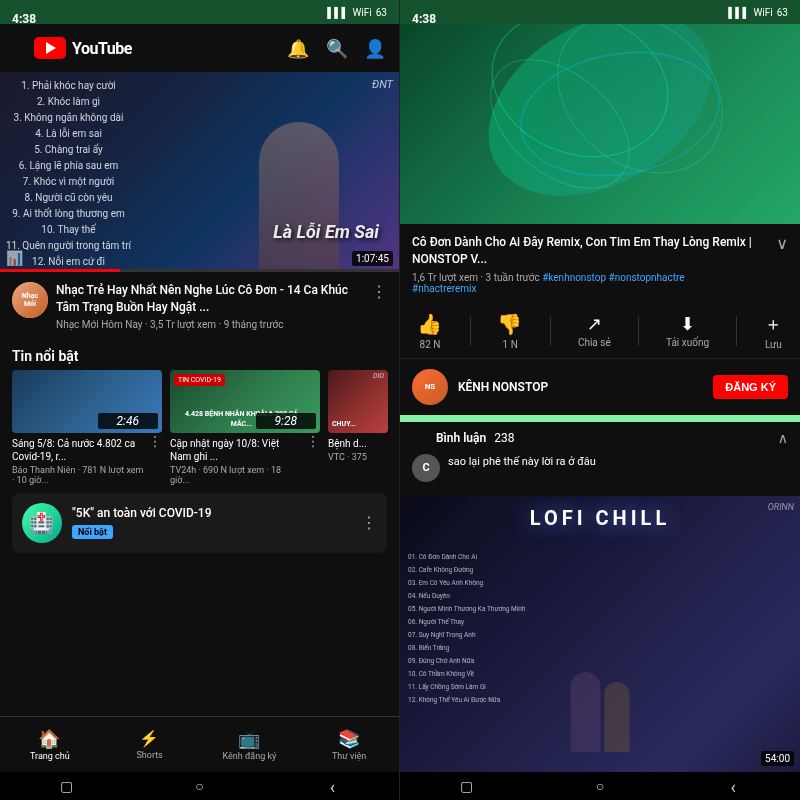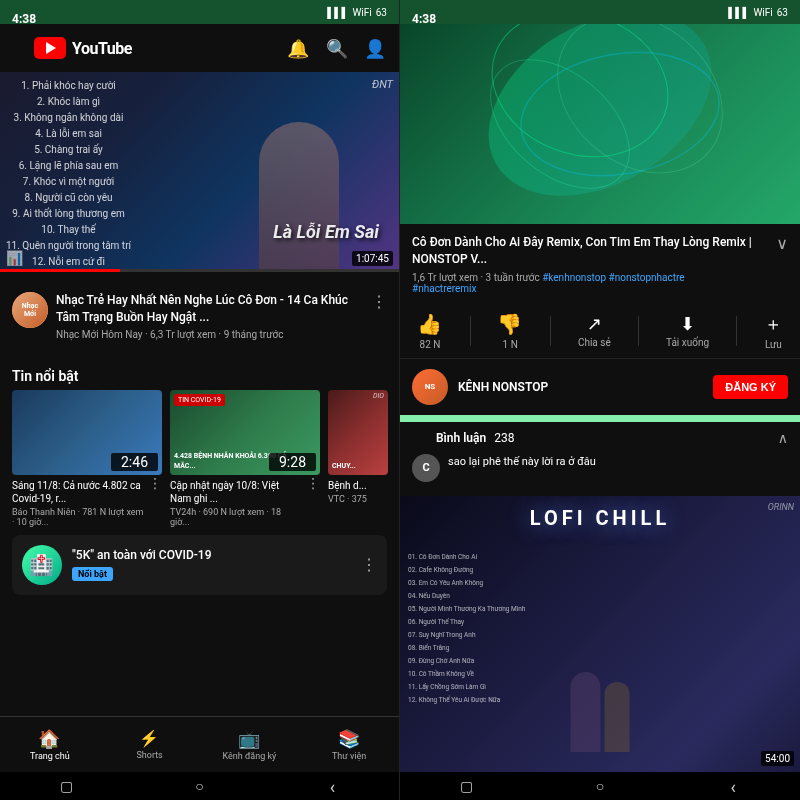--- a/index.html
+++ b/index.html
@@ -173,21 +173,21 @@
       left: 6px;
       top: 6px;
       color: rgba(255,255,255,0.8);
       font-size: 10px;
       line-height: 1.6;
       text-align: center;
     }
 
     
     .video-info {
-      padding: 20px 12px;
+      padding: 10px 12px;
       flex-shrink: 0;
     }
     .video-info-row {
       display: flex;
       align-items: flex-start;
       gap: 8px;
     }
     .channel-avatar {
       width: 36px;
       height: 36px;
@@ -253,25 +253,26 @@
       flex-shrink: 0;
     }
     .news-row::-webkit-scrollbar { display: none; }
 
     .news-card {
       flex-shrink: 0;
       width: 150px;
     }
     .news-thumb {
       width: 150px;
-      height: 85px;
+      height: 63px;
       background: #333;
       position: relative;
       border-radius: 4px;
       overflow: hidden;
+      text-align: center;
     }
     .news-thumb-1 {
       background: linear-gradient(135deg, #1a3a5c 0%, #2c5f8a 50%, #3a7abd 100%);
     }
     .news-thumb-2 {
       background: linear-gradient(135deg, #1a4a2e 0%, #2e7a4a 50%, #3a9a60 100%);
     }
     .news-thumb-3 {
       background: linear-gradient(135deg, #4a1a1a 0%, #8a2e2e 50%, #ba4040 100%);
       padding-left: 12px;
@@ -288,23 +289,24 @@
     }
     .news-badge-red {
       background: #c00;
     }
     .news-duration {
       position: absolute;
       bottom: 4px;
       right: 4px;
       background: rgba(0,0,0,0.8);
       color: #fff;
-      font-size: 14px;
-      padding: 1px 10px;
+      font-size: 12px;
+      padding: 1px 19px;
       border-radius: 2px;
+      font-style: italic;
     }
     .news-title {
       color: #fff;
       font-size: 10px;
       line-height: 1.3;
       margin-top: 4px;
     }
     .news-channel {
       color: #aaa;
       font-size: 9px;
@@ -741,39 +743,39 @@
 
   <div class="video-info">
     <div class="video-info-row">
       <div class="channel-avatar">
         <div class="channel-avatar-inner">Nhạc<br>Mới</div>
       </div>
       <div class="video-meta">
         <div class="video-title-text">Nhạc Trẻ Hay Nhất Nên Nghe Lúc Cô Đơn - 14 Ca Khúc Tâm Trạng Buồn Hay Ngật ...</div>
         <div class="video-sub-info">
           <span>Nhạc Mới Hôm Nay</span>
-          · <span>6,3 Tr lượt xem</span>
+          · <span>3,5 Tr lượt xem</span>
           · <span>9 tháng trước</span>
         </div>
       </div>
       <span class="more-icon">⋮</span>
     </div>
   </div>
 
   <div class="section-header">Tin nổi bật</div>
 
   <div class="news-row">
 
     <div class="news-card">
       <div class="news-thumb news-thumb-1">
         <div class="news-duration">2:46</div>
       </div>
       <div style="display:flex;justify-content:space-between;align-items:start">
         <div>
-          <div class="news-title">Sáng 11/8: Cả nước 4.802 ca Covid-19, r...</div>
+          <div class="news-title">Sáng 5/8: Cả nước 4.802 ca Covid-19, r...</div>
           <div class="news-channel">Báo Thanh Niên · 781 N lượt xem · 10 giờ...</div>
         </div>
         <span style="color:#aaa;font-size:14px;margin-left:4px">⋮</span>
       </div>
     </div>
 
     <div class="news-card">
       <div class="news-thumb news-thumb-2">
         <div class="news-badge news-badge-red">TIN COVID-19</div>
         <div class="news-text-overlay">4.428 BỆNH NHÂN KHOẢI 6.390 CÁ MẮC...</div>

